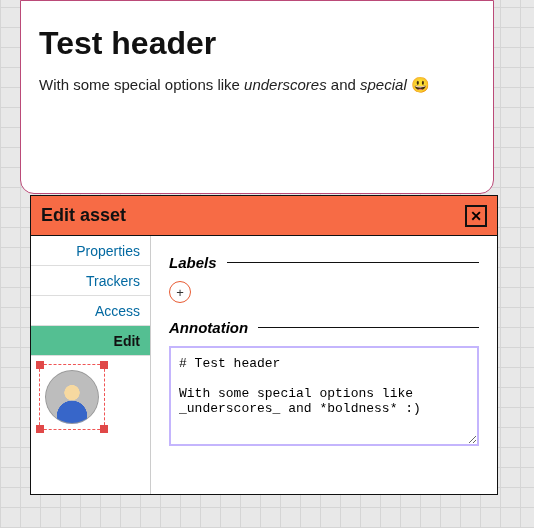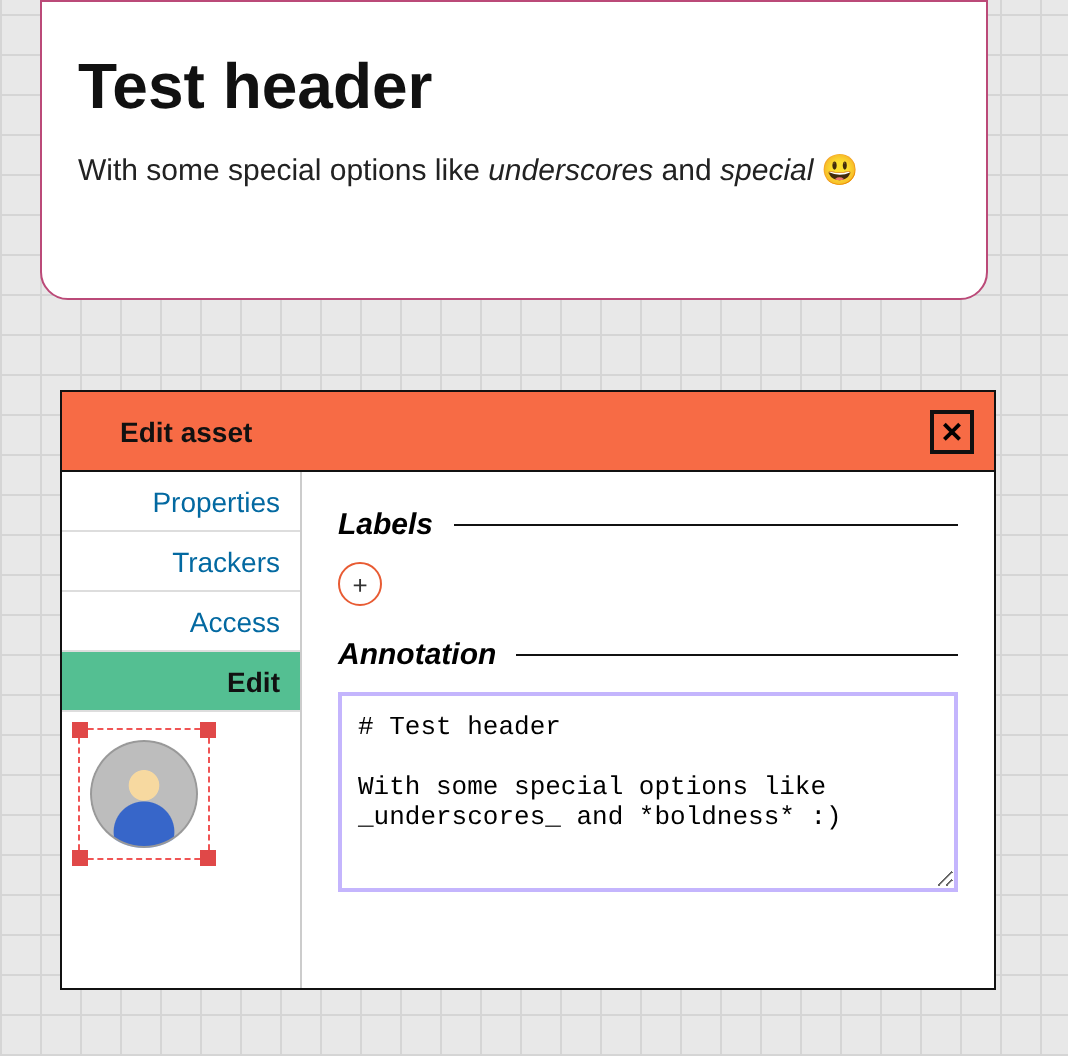--- a/index.html
+++ b/index.html
@@ -6,37 +6,37 @@
 body {
   width: 534px; height: 528px; overflow: hidden;
   font-family: -apple-system, BlinkMacSystemFont, "Segoe UI", Arial, sans-serif;
   background:
     repeating-linear-gradient(0deg, #d5d5d5 0 1px, transparent 1px 20px),
     repeating-linear-gradient(90deg, #d5d5d5 0 1px, transparent 1px 20px),
     #e8e8e8;
   position: relative;
 }
 .card {
-  position: absolute; left: 20px; top: 0; width: 474px; height: 150px;
+  position: absolute; left: 20px; top: 0; width: 474px; height: 194px;
   background: #fff; border: 1px solid #bb4a78; border-radius: 0 0 14px 14px;
   padding: 16px 18px 18px;
 }
 .card h1 { font-size: 32px; font-weight: 700; margin: 8px 0 14px; color:#111; }
 .card p { font-size: 15px; color:#222; }
 .card p em { font-style: italic; }
 .emoji { font-size: 15px; }
 .dialog {
   position: absolute; left: 30px; top: 195px; width: 468px; height: 300px;
   background: #fff; border: 1px solid #111;
 }
 .titlebar {
   height: 40px; background: #f76b45; display:flex; align-items:center;
   justify-content: space-between; padding: 0 10px; border-bottom:1px solid #111;
 }
-.titlebar .title { font-weight:700; font-size:14px; color:#111;margin-left:19px; }
+.titlebar .title { font-weight:700; font-size:18px; color:#111; }
 .close-btn { width:22px; height:22px; border:2px solid #111; display:flex;
   align-items:center; justify-content:center; font-weight:900; cursor:pointer;
   font-size:14px; background:transparent; }
 .dialog-body { display:flex; height: calc(100% - 40px); }
 .tabs { width: 120px; display:flex; flex-direction:column; border-right:1px solid #ccc; }
 .tab { height:30px; display:flex; align-items:center; justify-content:flex-end;
   padding:0 10px; font-size:14px; border-bottom:1px solid #ddd; cursor:pointer; color:#0369a1;}
 .tab.active { background:#54bf92; font-weight:700; color:#111; }
 .tab-avatar { padding:8px; display:flex; justify-content:flex-start; }
 .avatar-box { width:66px; height:66px; border:1px dashed #f05454; position:relative;

